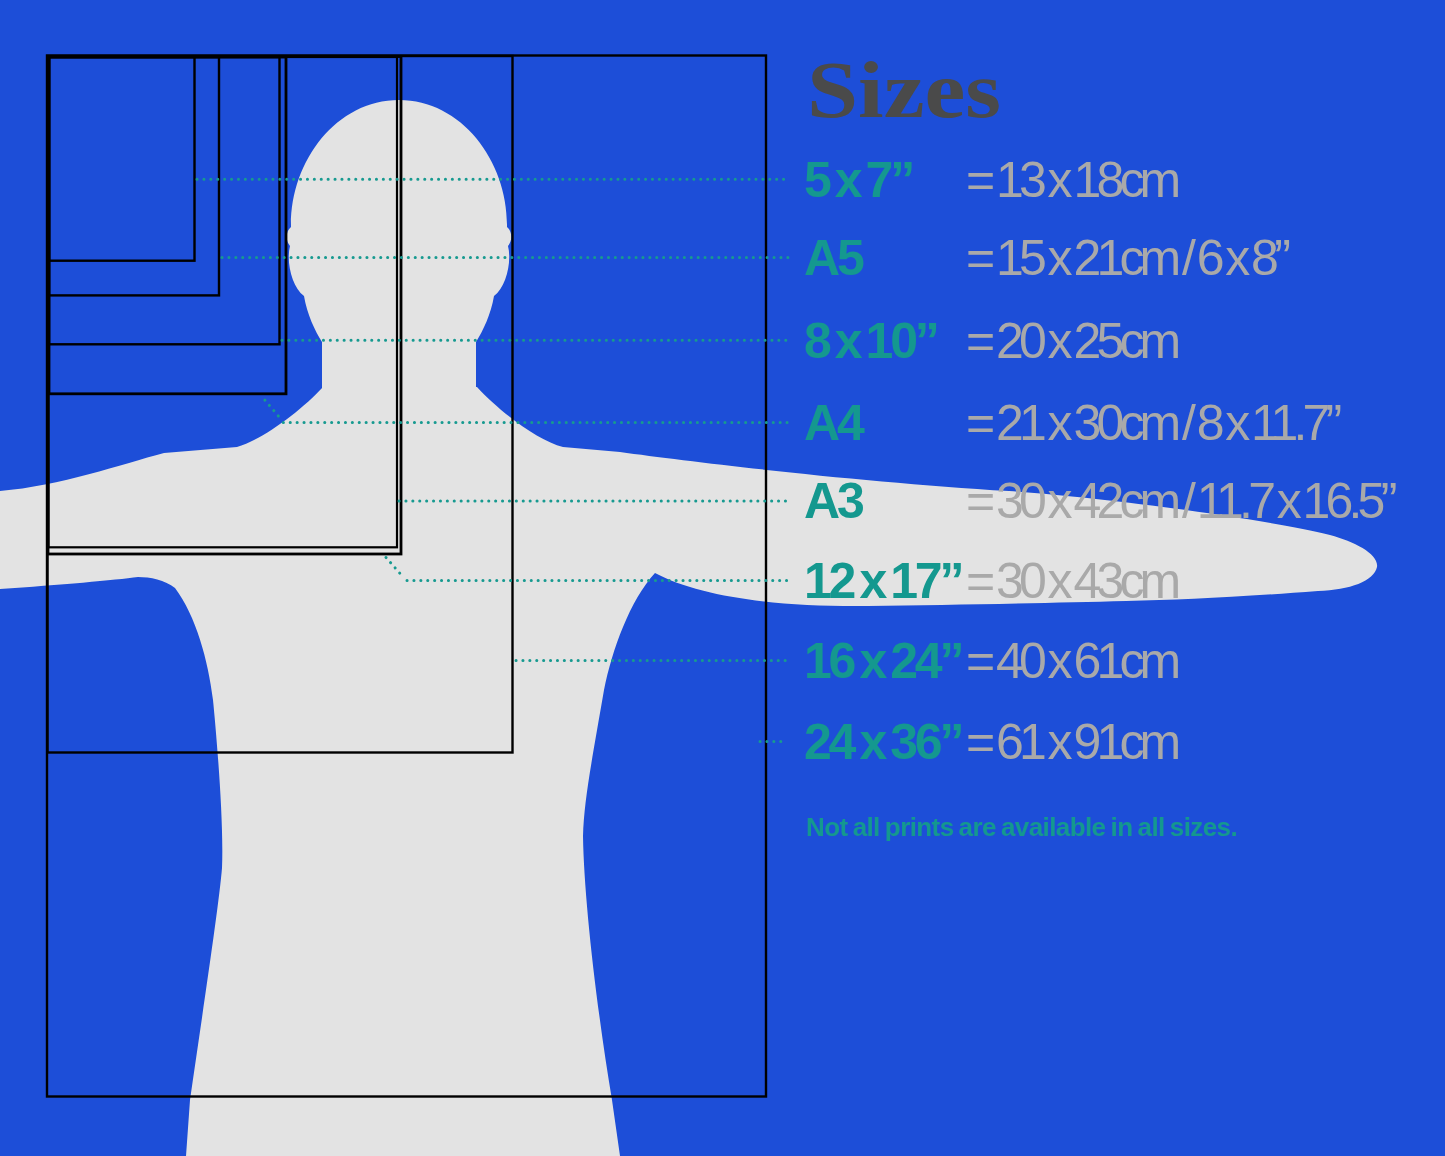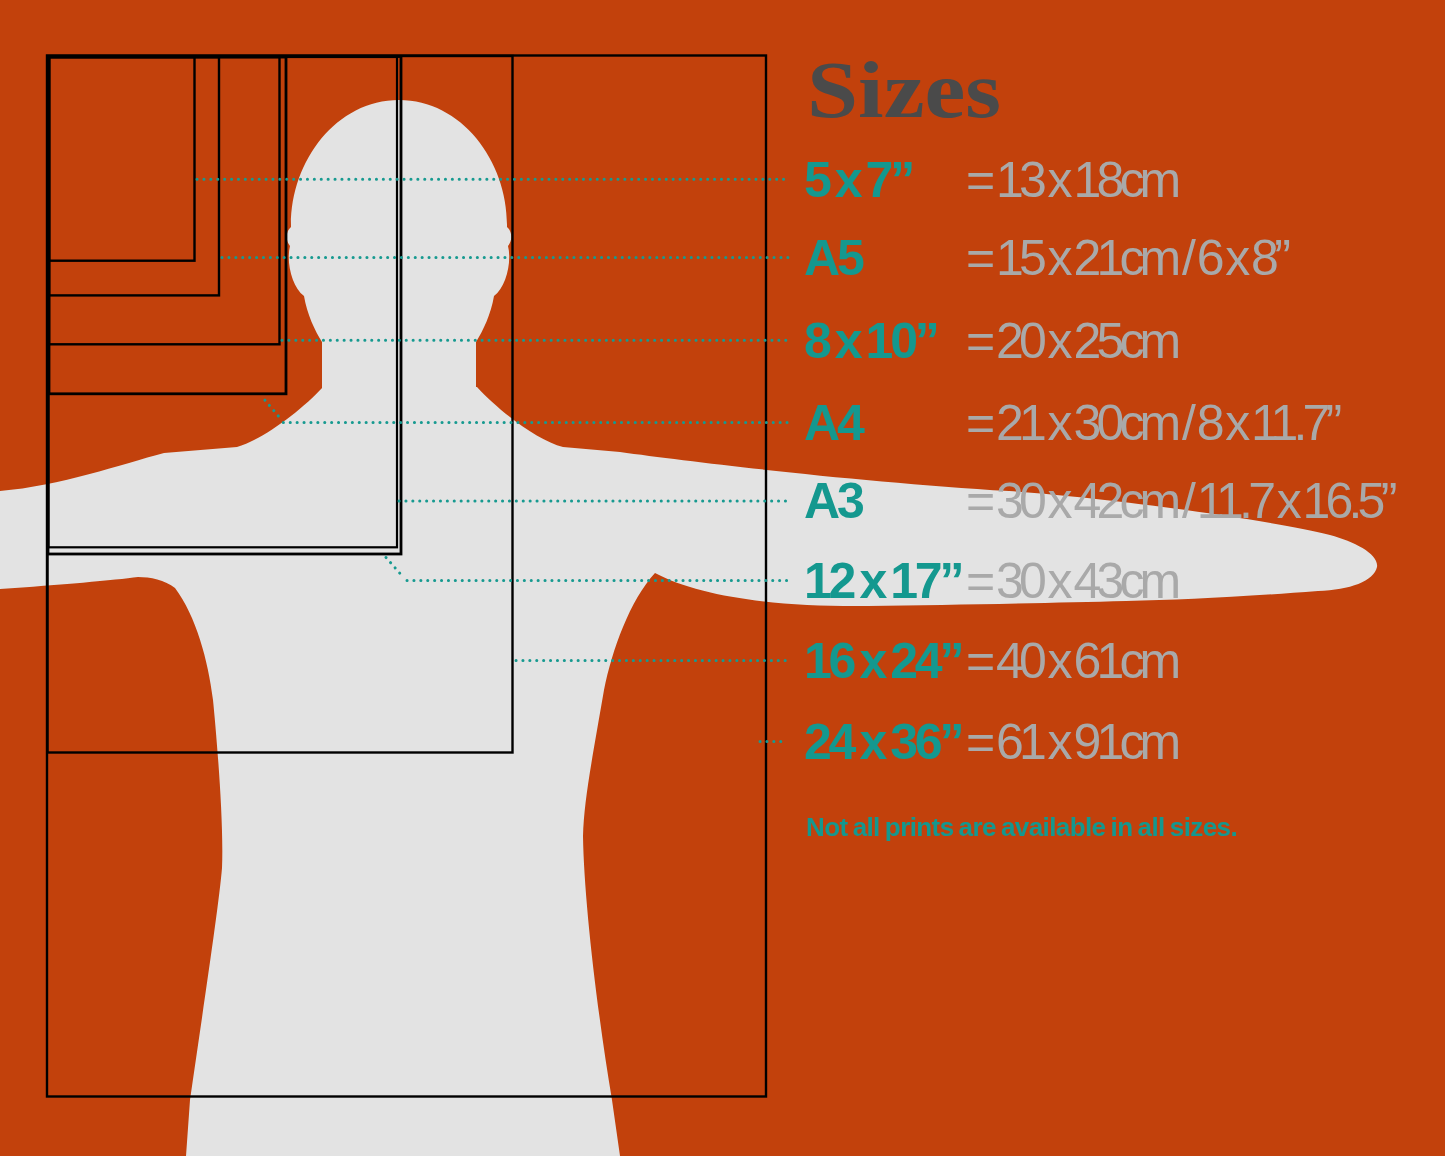--- a/index.html
+++ b/index.html
@@ -1,16 +1,16 @@
 <!DOCTYPE html>
 <html><head>
 <meta charset="utf-8">
 <style>
   html,body{margin:0;padding:0;background:#ffffff;}
-  #page{position:relative;width:1445px;height:1156px;background:#c2410c;overflow:hidden;}
+  #page{position:relative;width:1445px;height:1156px;background:#1d4ed8;overflow:hidden;}
   svg{display:block;}
   text{font-family:"Liberation Sans",sans-serif;}
 </style>
 </head>
 <body>
 <div id="page">
 <svg width="1445" height="1156" viewBox="0 0 1445 1156">
 
   <path fill="#e3e3e3" d="M 322,420 L 322,342 C 315,331 307,314 304,296 C 292,287 286,262 290,246 C 285,240 286,231 291,227 C 290,162 336,100 399,100 C 462,100 508,162 507,227 C 512,231 513,240 508,246 C 512,262 506,287 494,296 C 491,314 483,331 476,342 L 476,420 Z"></path>
 

